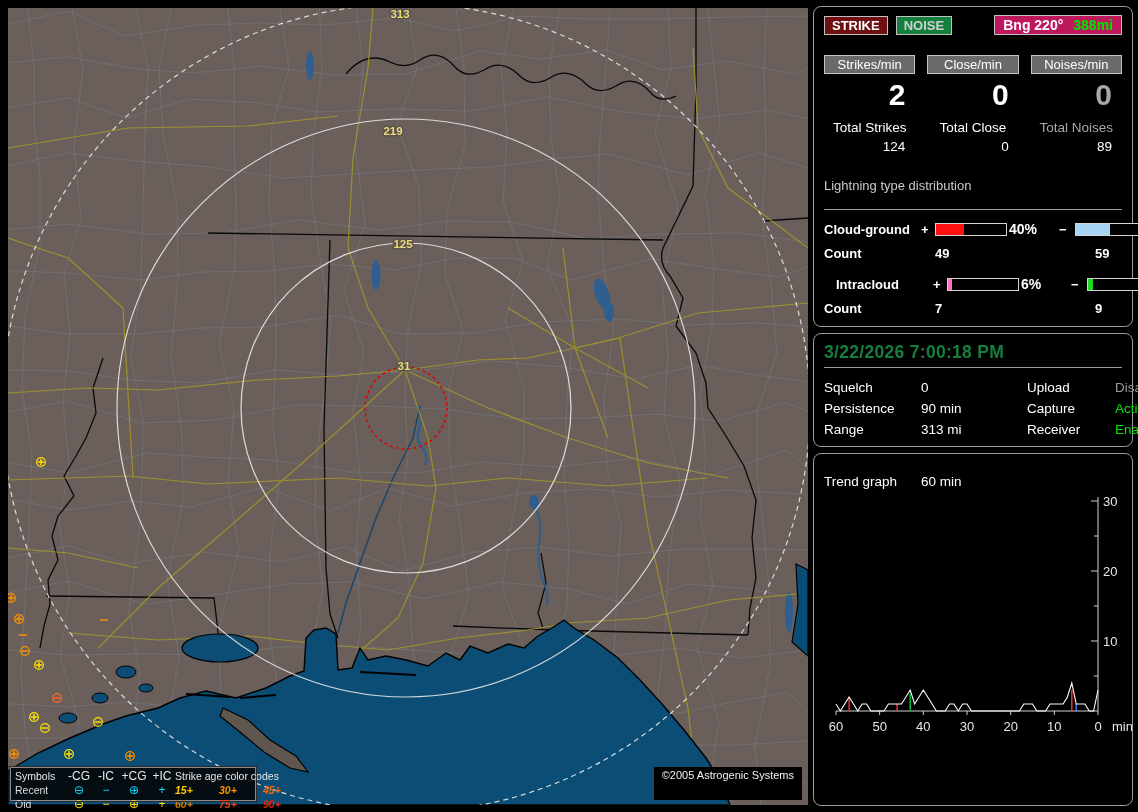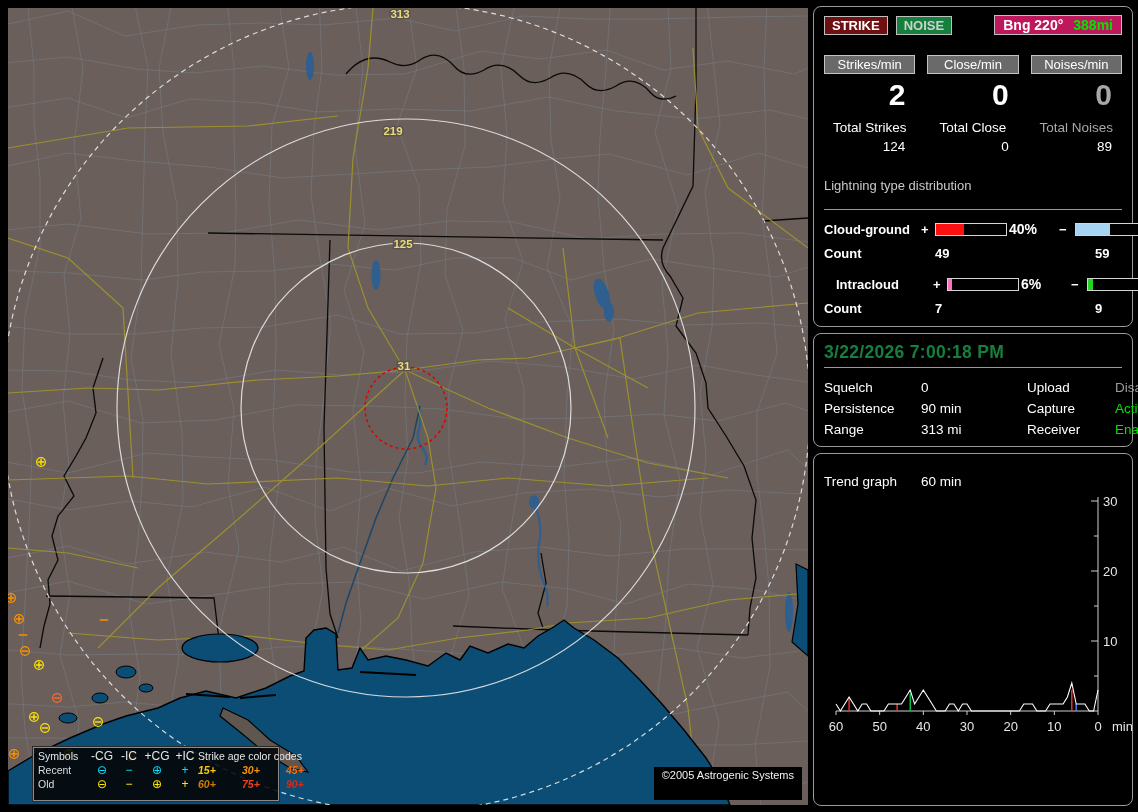--- a/index.html
+++ b/index.html
@@ -1,23 +1,23 @@
 <!DOCTYPE html>
 <html><head>
 <meta charset="utf-8">
 <style>
   html,body{margin:0;padding:0;background:#000;}
   body{width:1138px;height:812px;position:relative;overflow:hidden;
        font-family:"Liberation Sans","DejaVu Sans",sans-serif;color:#fff;}
   
   #map{position:absolute;left:8px;top:8px;width:800px;height:797px;background:#6a5f5b;}
   #map svg{display:block;}
-  #legend{position:absolute;left:2px;bottom:4px;width:246px;height:54px;
+  #legend{position:absolute;left:2px;bottom:4px;width:246px;height:34px;
           background:rgba(5,5,5,.88);border:1px solid #8a8a8a;outline:1px solid #2a2a2a;
-          font-size:10.5px;color:#ddd;padding:1px 0 0 4px;box-sizing:border-box;margin-left:23px;}
+          font-size:10.5px;color:#ddd;padding:1px 0 0 4px;box-sizing:border-box;}
   .lgrow{display:grid;grid-template-columns:50px 28px 26px 30px 26px 44px 44px 40px;
          height:14px;line-height:14px;align-items:center;}
   .lgrow .sym{text-align:center;font-size:12px;line-height:12px;}
   .lgrow .hd{color:#e6e6e6;}
   .lgrow .age{text-align:left;font-weight:bold;font-style:italic;}
   #copyright{position:absolute;right:6px;bottom:5px;height:33px;line-height:17px;
              background:#000;color:#f2f2f2;font-size:11px;padding:0 8px;}
   
   #sidebar{position:absolute;left:812px;top:0;width:324px;height:784px;}
   .panel{position:absolute;left:1px;right:3px;background:#000;border:1px solid #9a9a9a;

